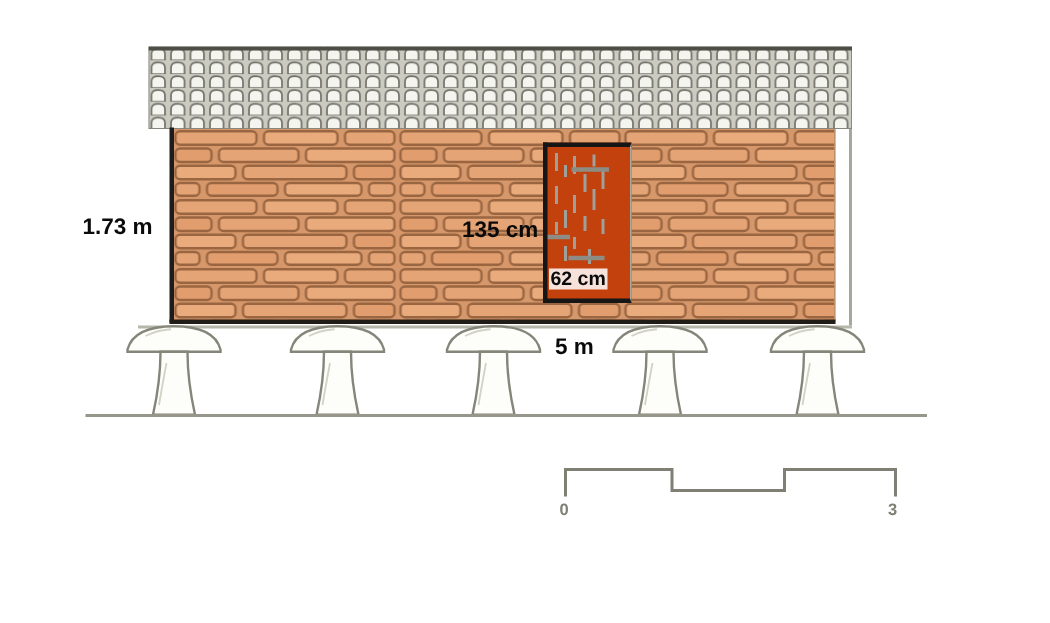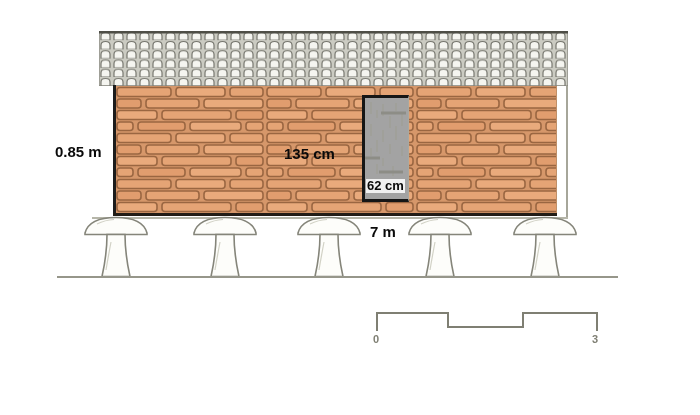--- a/index.html
+++ b/index.html
@@ -13,32 +13,32 @@
   
   .wall{left:115px;top:86px;width:442px;height:129px;}
   .wall-left-edge{left:113px;top:85px;width:3px;height:130px;background:#1c1c1c;}
   .wall-bottom-edge{left:113px;top:213px;width:444px;height:3px;background:#221c16;}
   .wall-right-edge{left:556px;top:86px;width:1px;height:128px;background:#c09068;}
   
   .floor-line{left:92px;top:217px;width:476px;height:2px;background:#b6b6a9;}
   .corner-line{left:566px;top:86px;width:2px;height:131px;background:#a6a69a;}
   
   .opening{
-    left:362px;top:95px;width:47px;height:107px;background:#a3a3a3;
+    left:362px;top:95px;width:59px;height:107px;background:#c2410c;
     border-left:3px solid #161616;border-top:3px solid #161616;border-bottom:3px solid #161616;
     border-right:1px solid #a9a9a0;box-sizing:border-box;
   }
   .opening svg{position:absolute;left:0;top:0;}
   
   .dim{
     position:absolute;color:#0a0a0a;font-weight:bold;font-size:15px;line-height:1;
     white-space:nowrap;
   }
   .dim-wall-height{left:55px;top:144px;}
-  .dim-opening-height{left:284px;top:146px;}
+  .dim-opening-height{left:308px;top:146px;}
   .dim-building-width{left:370px;top:224px;}
   .dim-opening-width{
     position:absolute;left:1px;bottom:6px;color:#0a0a0a;font-weight:bold;font-size:13px;
     white-space:nowrap;background:rgba(255,255,255,0.85);padding:0 1px;line-height:1.1;
   }
   
   .support{width:66px;height:62px;top:216px;}
   .support-1{left:83px;} .support-2{left:192px;} .support-3{left:296px;}
   .support-4{left:407px;} .support-5{left:512px;}
   .ground-line{left:57px;top:276px;width:561px;height:2px;background:#96968a;}
@@ -121,23 +121,23 @@
       </g>
       <g stroke="#8d8d86" stroke-width="3">
         <line x1="16" y1="15" x2="41" y2="15"></line>
         <line x1="0" y1="60" x2="15" y2="60"></line>
         <line x1="14" y1="74" x2="38" y2="74"></line>
       </g>
     </svg>
     <span class="dim-opening-width">62 cm</span>
   </div>
 
-  <span class="dim dim-wall-height">0.85 m</span>
+  <span class="dim dim-wall-height">1.73 m</span>
   <span class="dim dim-opening-height">135 cm</span>
-  <span class="dim dim-building-width">7 m</span>
+  <span class="dim dim-building-width">5 m</span>
 
   <svg class="abs support support-1" viewBox="0 0 66 62">
     <path d="M2,17 C5,6 17,1.5 33,1.5 C49,1.5 61,6 64,17 L64,18.5 L2,18.5 Z" fill="#fdfdfa" stroke="#85857a" stroke-width="1.6"></path>
     <path d="M24,18.5 C24,32 22,47 19,60.5 L47,60.5 C44,47 42,32 42,18.5 Z" fill="#fdfdfa" stroke="#85857a" stroke-width="1.6"></path>
     <path d="M28,26 q-3,16 -5,28" fill="none" stroke="#d2d2c6" stroke-width="1.2"></path>
     <path d="M14,8 q8,-4 17,-4.5" fill="none" stroke="#d2d2c6" stroke-width="1.2"></path>
   </svg>
   <svg class="abs support support-2" viewBox="0 0 66 62">
     <path d="M2,17 C5,6 17,1.5 33,1.5 C49,1.5 61,6 64,17 L64,18.5 L2,18.5 Z" fill="#fdfdfa" stroke="#85857a" stroke-width="1.6"></path>
     <path d="M24,18.5 C24,32 22,47 19,60.5 L47,60.5 C44,47 42,32 42,18.5 Z" fill="#fdfdfa" stroke="#85857a" stroke-width="1.6"></path>

